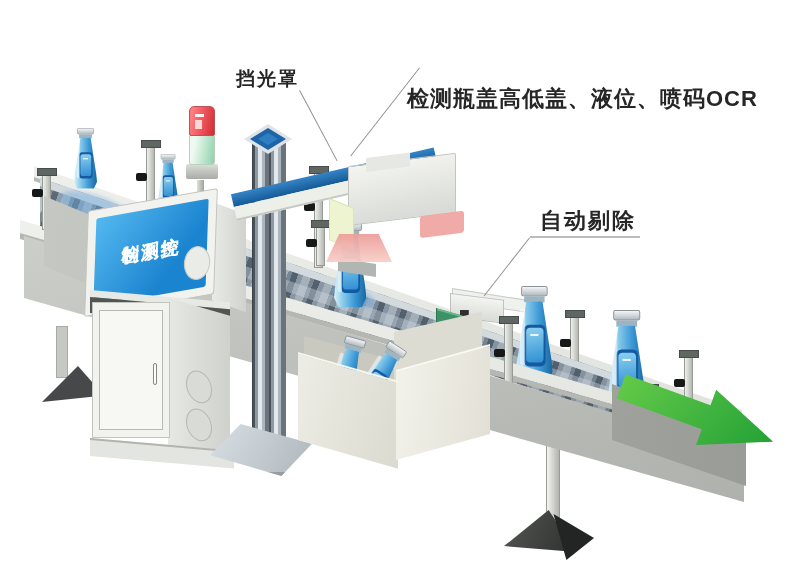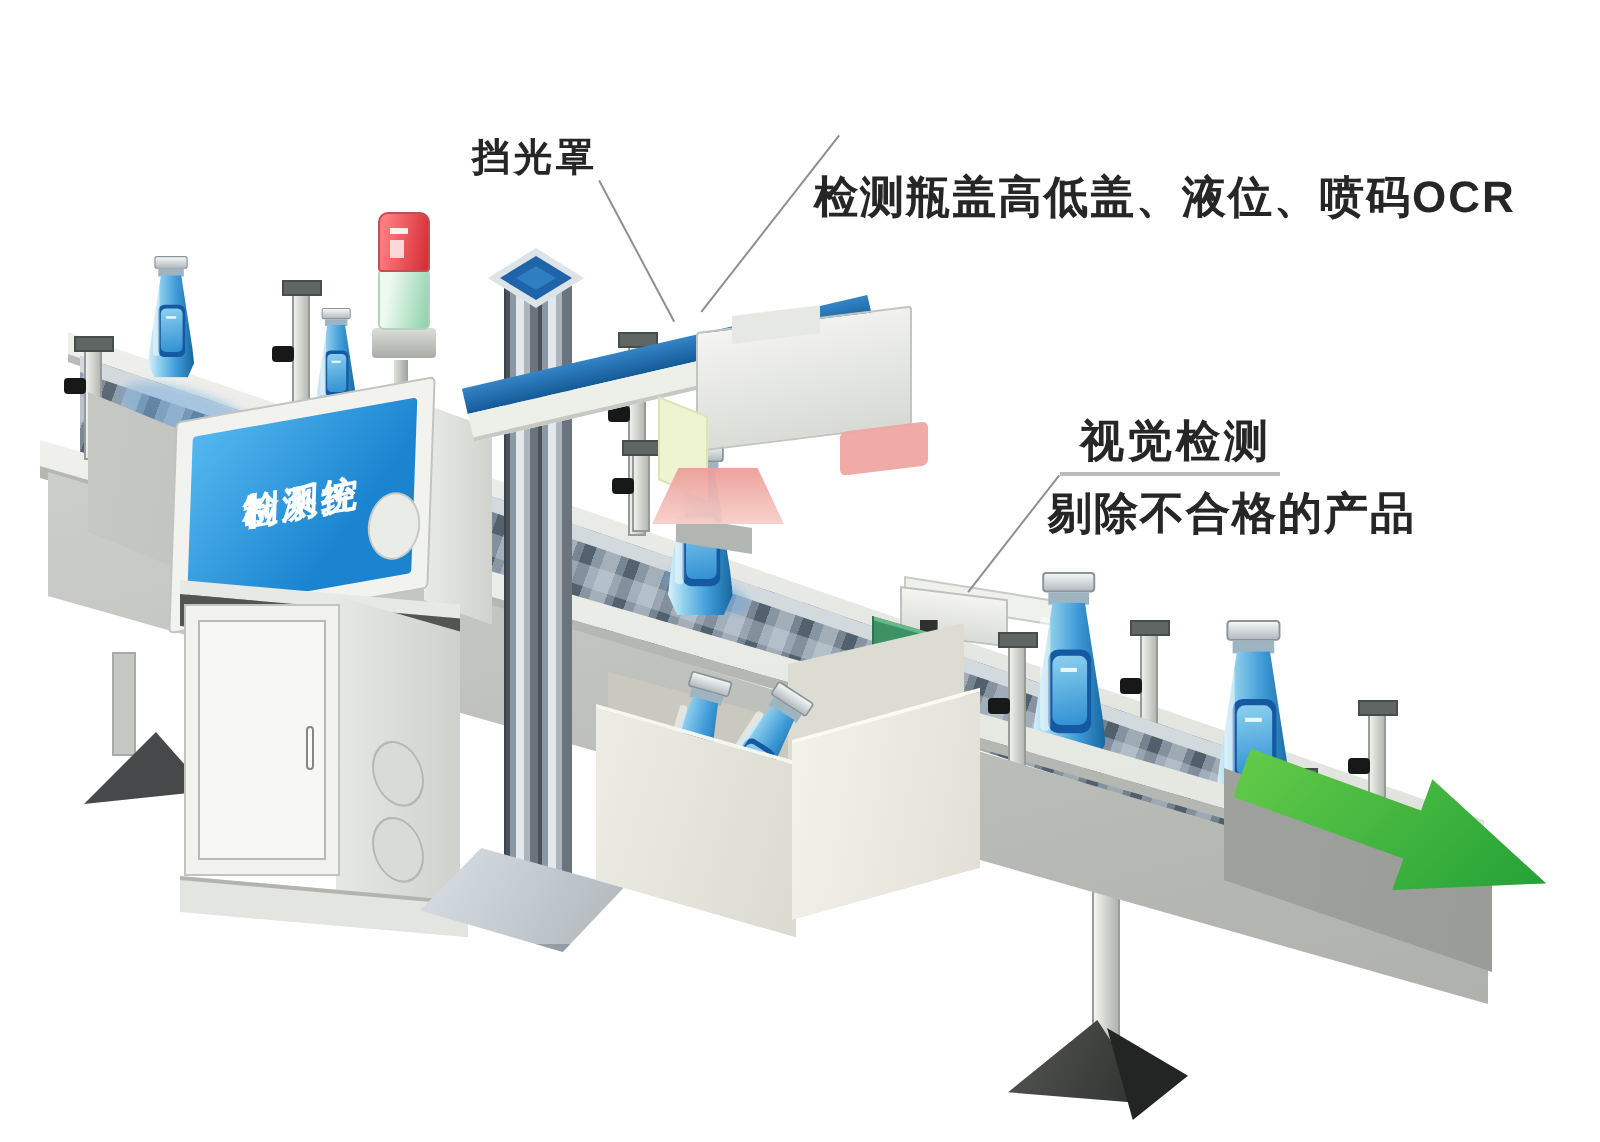--- a/index.html
+++ b/index.html
@@ -217,16 +217,15 @@
 
   <div style="left:616px;top:382px;width:162px;height:64px;background:linear-gradient(115deg,#66cc4a,#1f9e35);clip-path:polygon(0 30%,56% 30%,56% 4%,100% 50%,56% 96%,56% 70%,0 70%);transform:rotate(20deg);"></div>
 
   <div class="line" style="left:300px;top:90px;width:80px;transform:rotate(62deg);"></div>
   <div class="line" style="left:420px;top:68px;width:112px;transform:rotate(128deg);"></div>
   <div style="left:530px;top:236px;width:110px;height:2px;background:#bcbcbc;"></div>
   <div class="line" style="left:530px;top:238px;width:74px;transform:rotate(128deg);"></div>
 
   <div class="lbl" style="left:236px;top:66px;font-size:19px;letter-spacing:2px;">挡光罩</div>
   <div class="lbl" style="left:407px;top:84px;font-size:22px;letter-spacing:1px;">检测瓶盖高低盖、液位、喷码OCR</div>
-  <div class="lbl" style="left:540px;top:206px;font-size:22px;letter-spacing:2px;">视觉检测</div>
-  <div class="lbl" style="left:524px;top:242px;font-size:22px;letter-spacing:1px;">剔除不合格的产品</div>
+  <div class="lbl" style="left:540px;top:206px;font-size:22px;letter-spacing:2px;">自动剔除</div>
 
 </div>
 
 </body></html>

